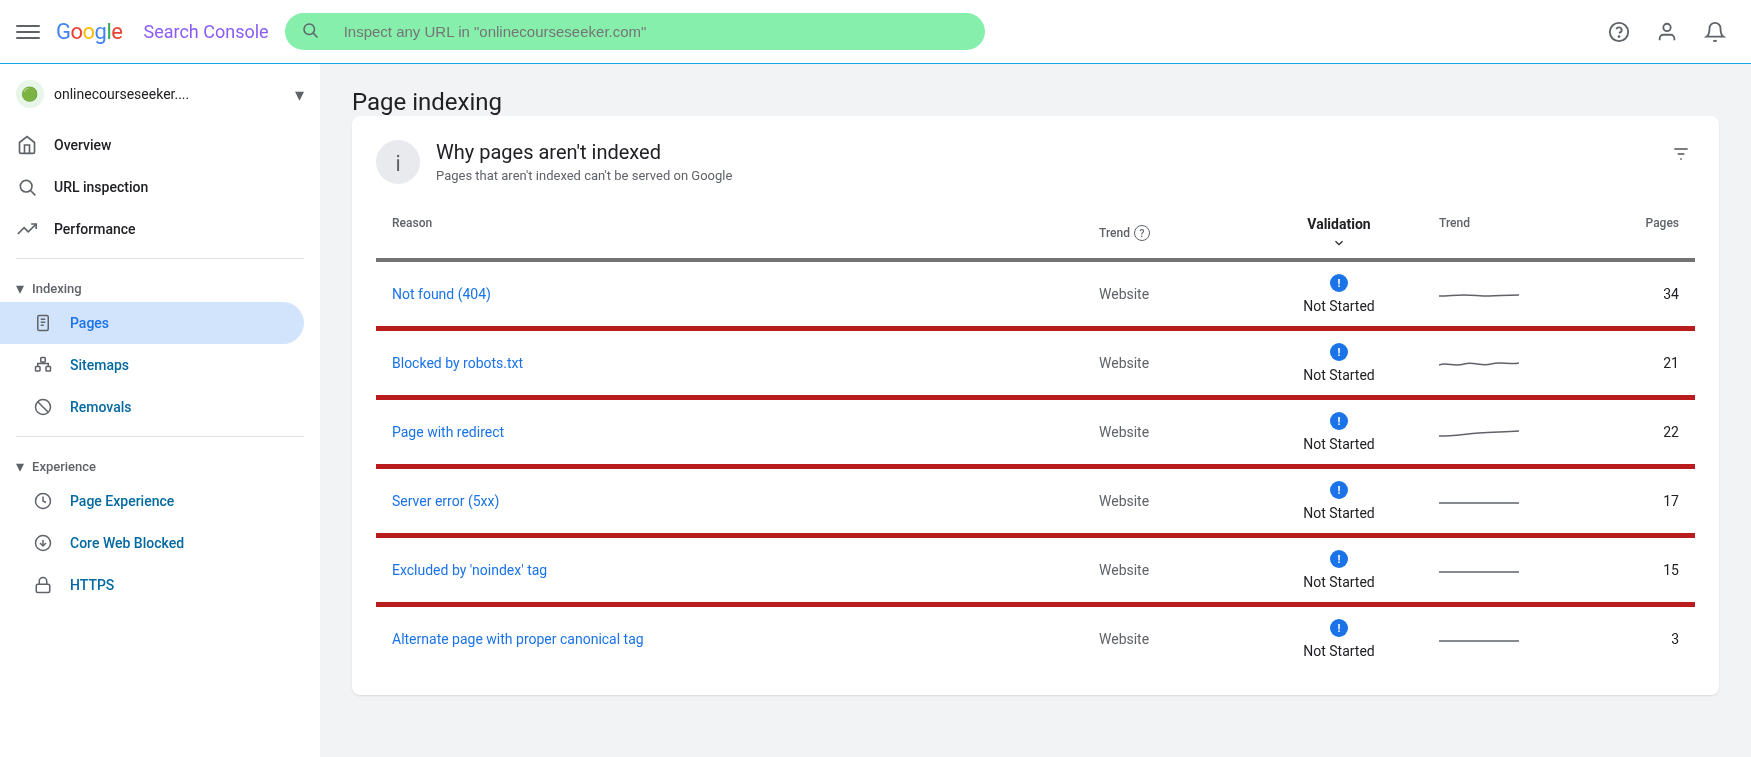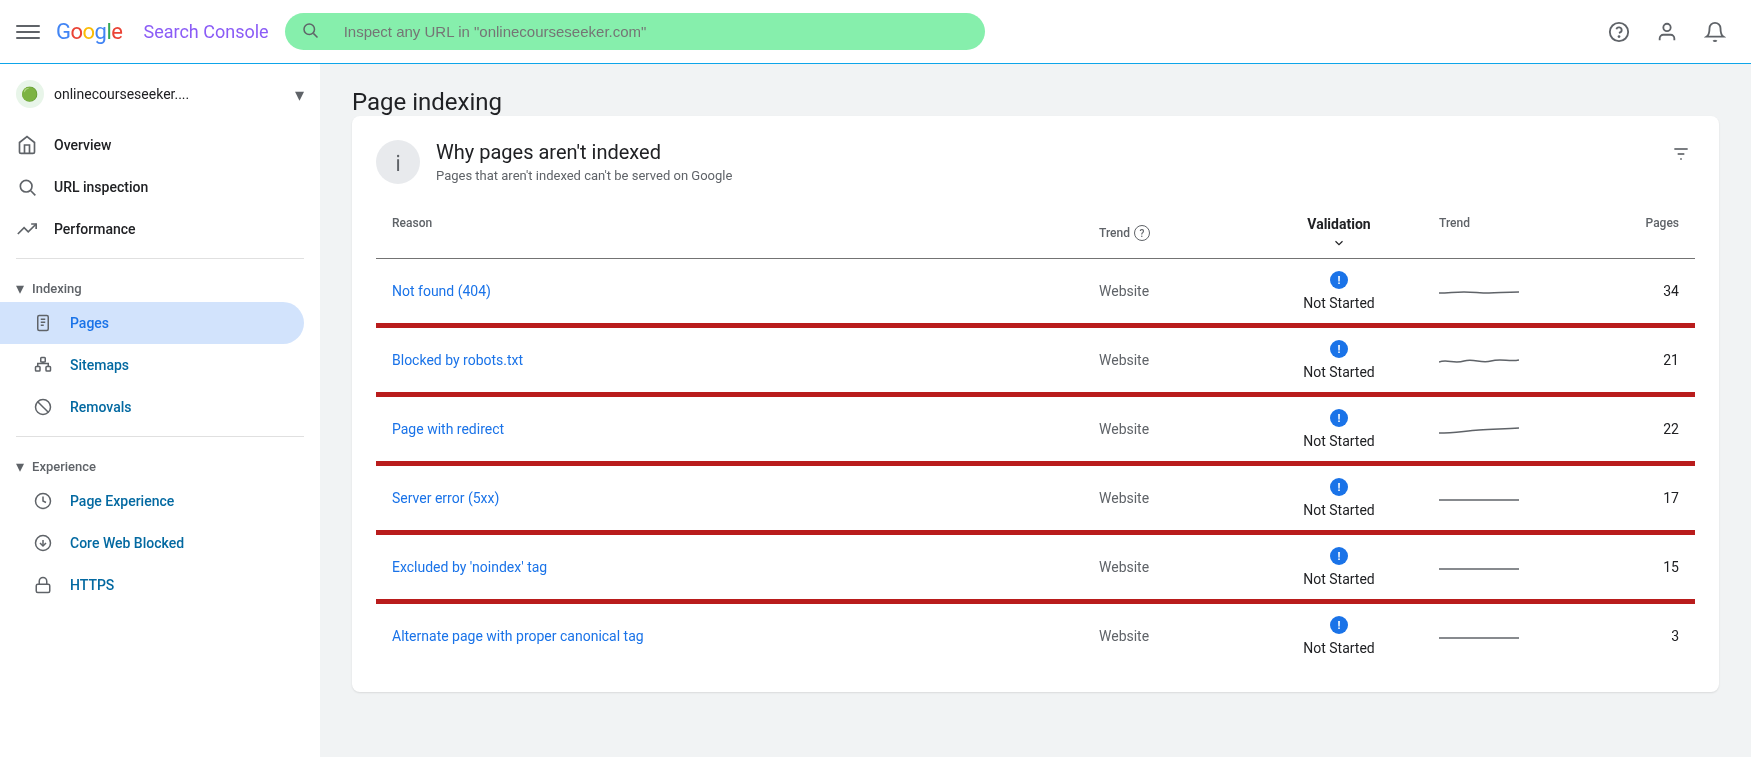--- a/index.html
+++ b/index.html
@@ -274,21 +274,21 @@
     }
 
     
     .table-container {
       width: 100%;
     }
     .table-header {
       display: grid;
       grid-template-columns: 1fr 140px 200px 160px 80px;
       padding: 8px 16px;
-      border-bottom: 1px solid #737373;
+      border-bottom: 4px solid #737373;
       color: #5f6368;
       font-size: 12px;
       font-weight: 500;
     }
     .table-header .col-validation {
       display: flex;
       align-items: center;
       gap: 4px;
       cursor: pointer;
       font-weight: 700;

